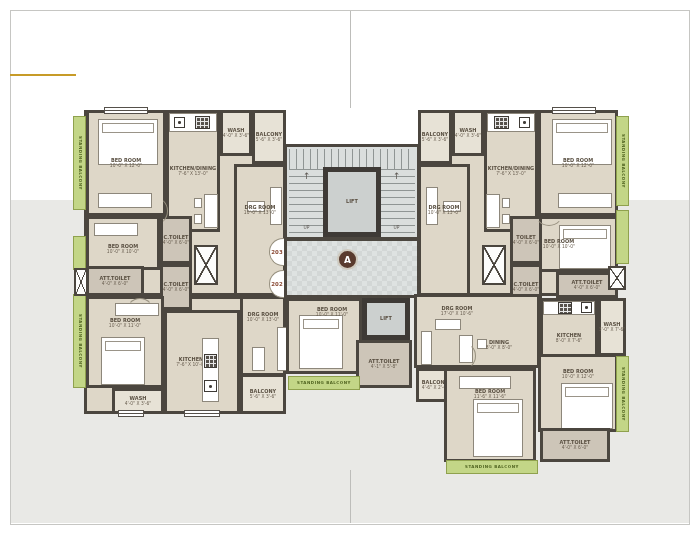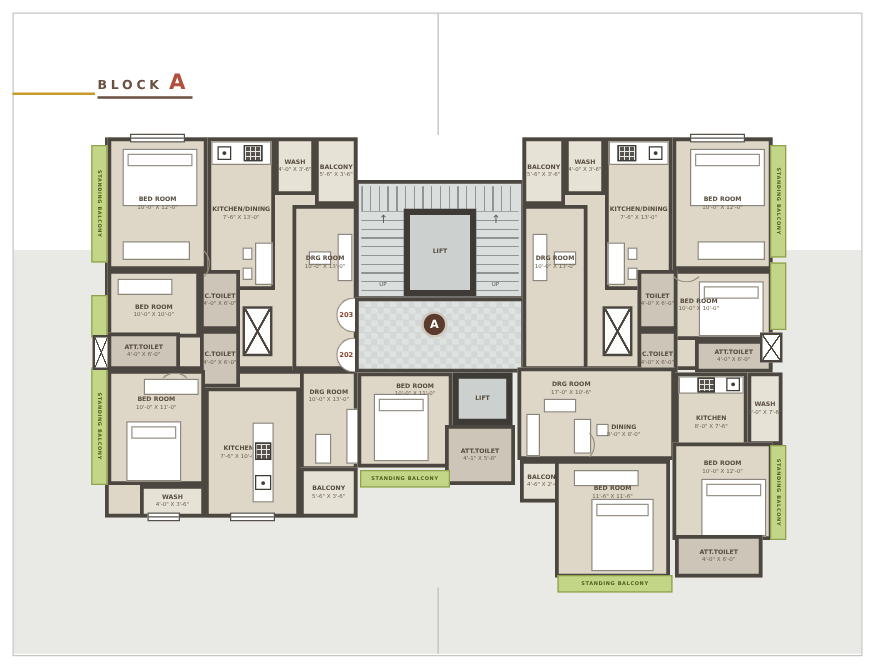--- a/index.html
+++ b/index.html
@@ -54,23 +54,20 @@
 </head>
 <body>
 
 <div class="page">
   <div class="graybg"></div>
   <div class="frame"></div>
   <div class="vline" style="left:350px;top:11px;height:97px;"></div>
   <div class="vline" style="left:350px;top:470px;height:53px;"></div>
 
   <div class="goldline"></div>
-  <div class="title">
-    <span class="t1">BLOCK</span><span class="t2">A</span>
-  </div>
 
   <div class="base" style="left:84px;top:110px;width:202px;height:186px;"></div>
   <div class="base" style="left:84px;top:296px;width:202px;height:118px;"></div>
   <div class="base" style="left:418px;top:110px;width:200px;height:186px;"></div>
 
   <div class="room f1" style="left:86px;top:110px;width:80px;height:106px;">
     <div class="bed" style="left:9px;top:6px;width:60px;height:46px;"></div>
     <div class="fur" style="left:9px;top:80px;width:54px;height:15px;"></div>
     <div class="lbl">
         <span class="rn">BED ROOM</span>

